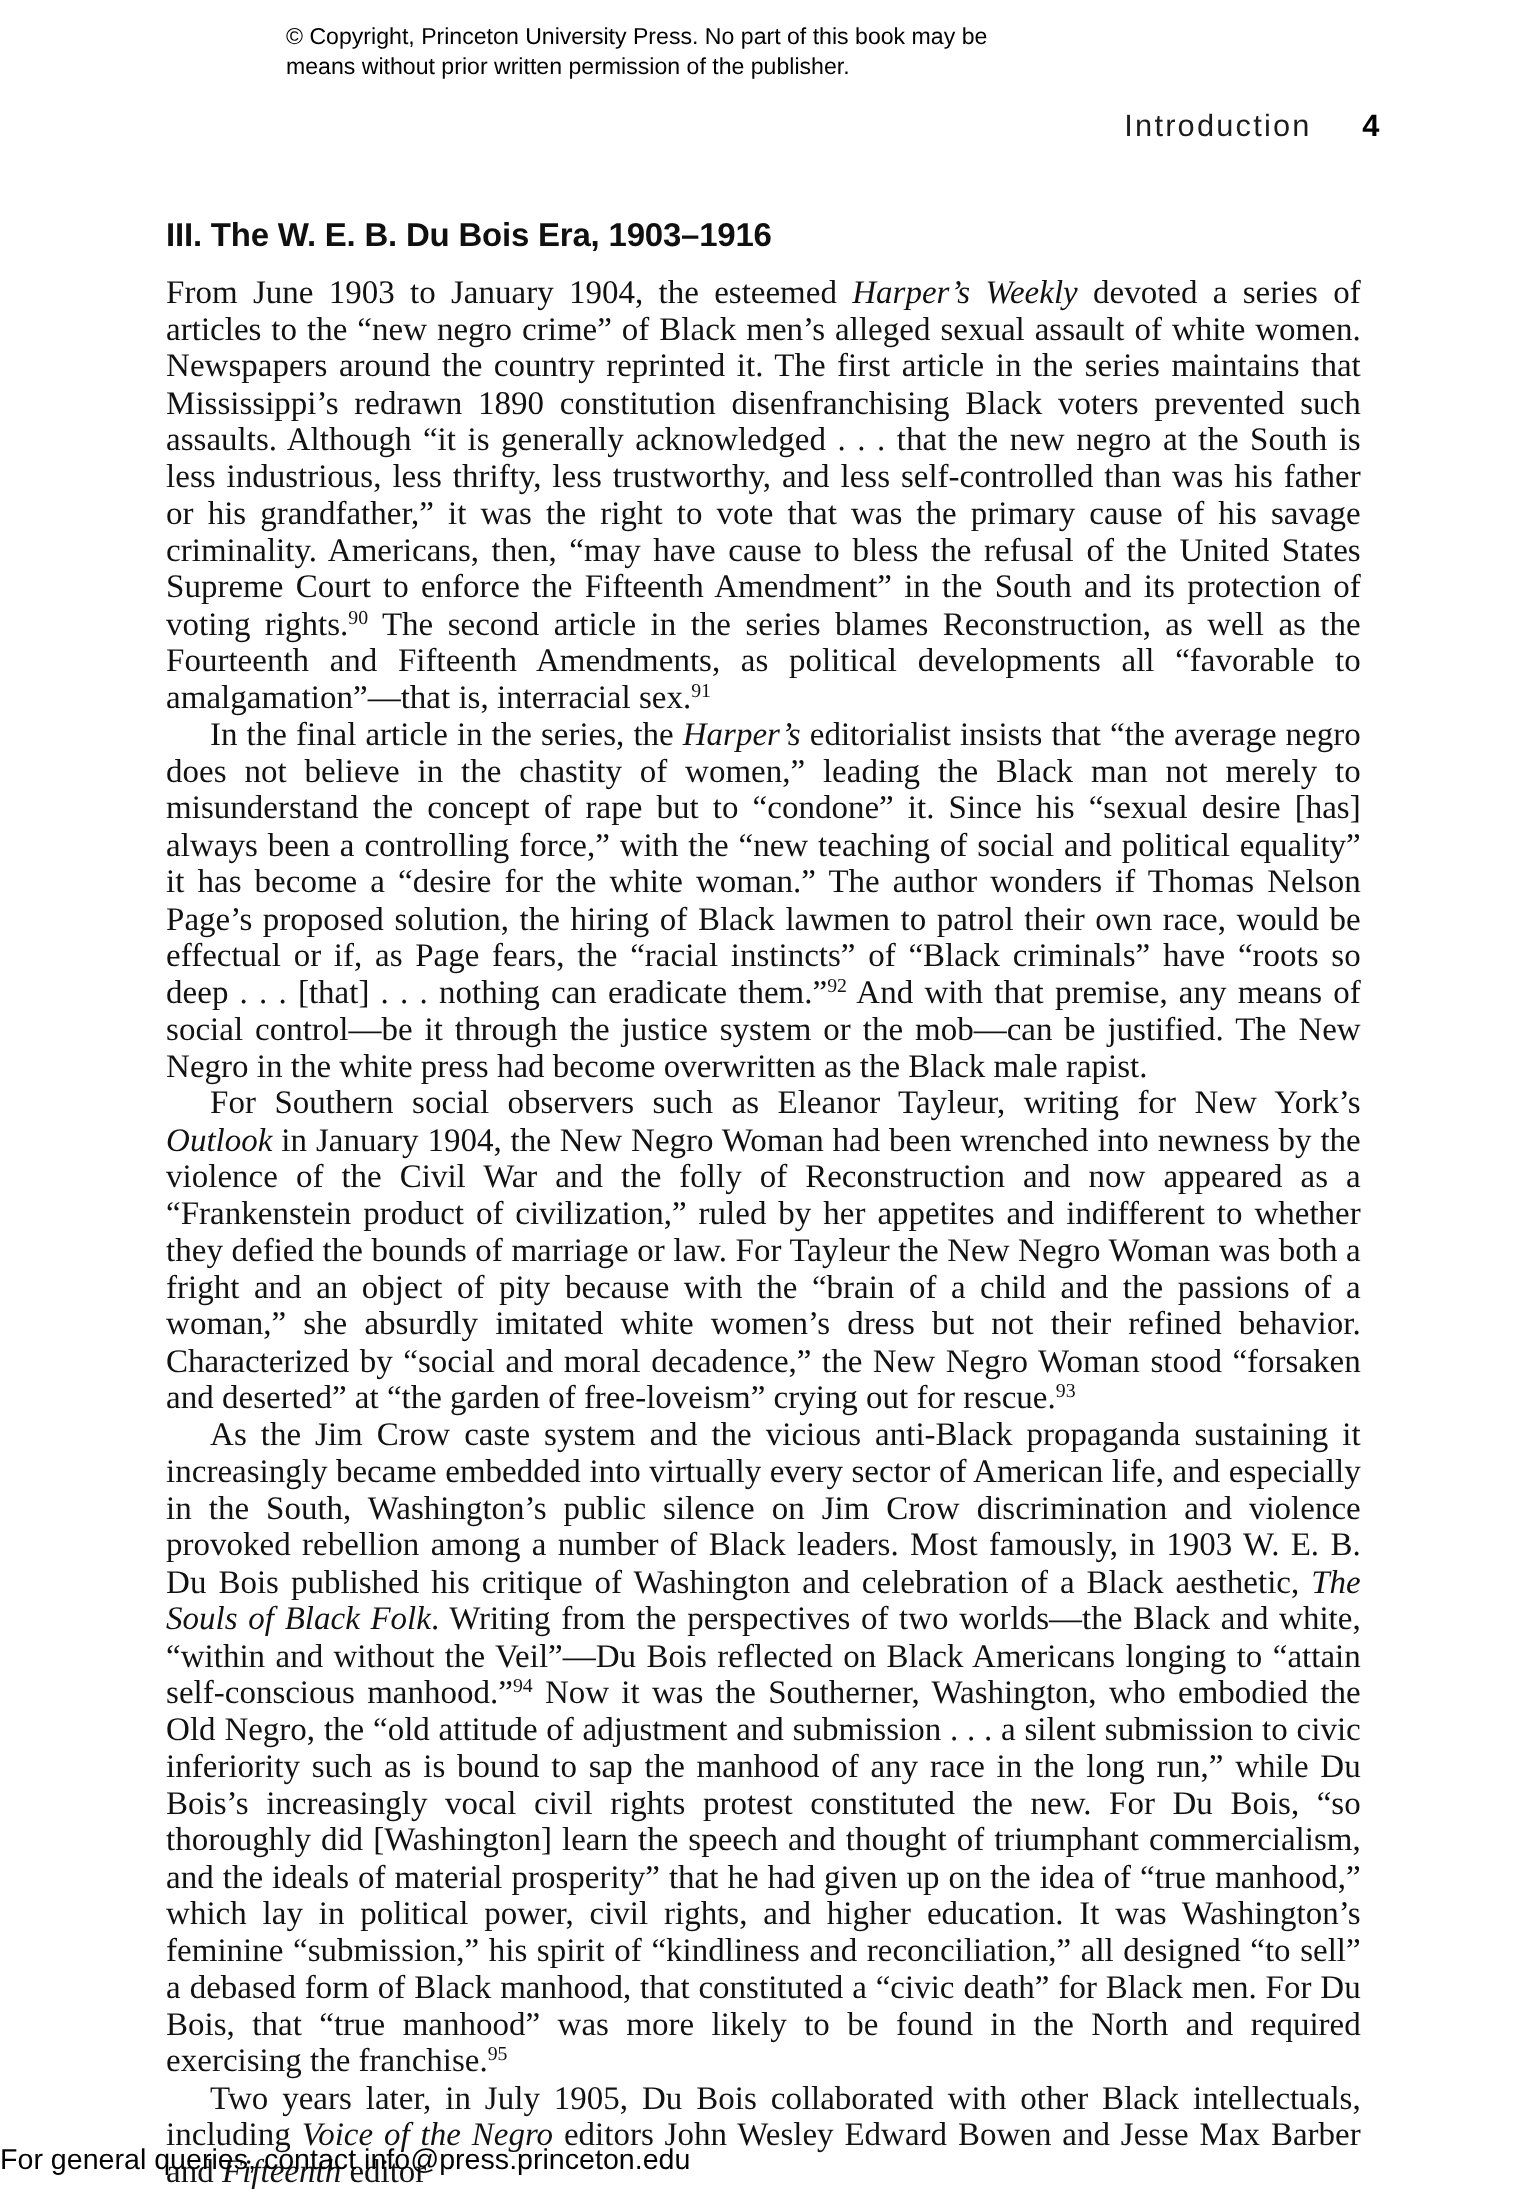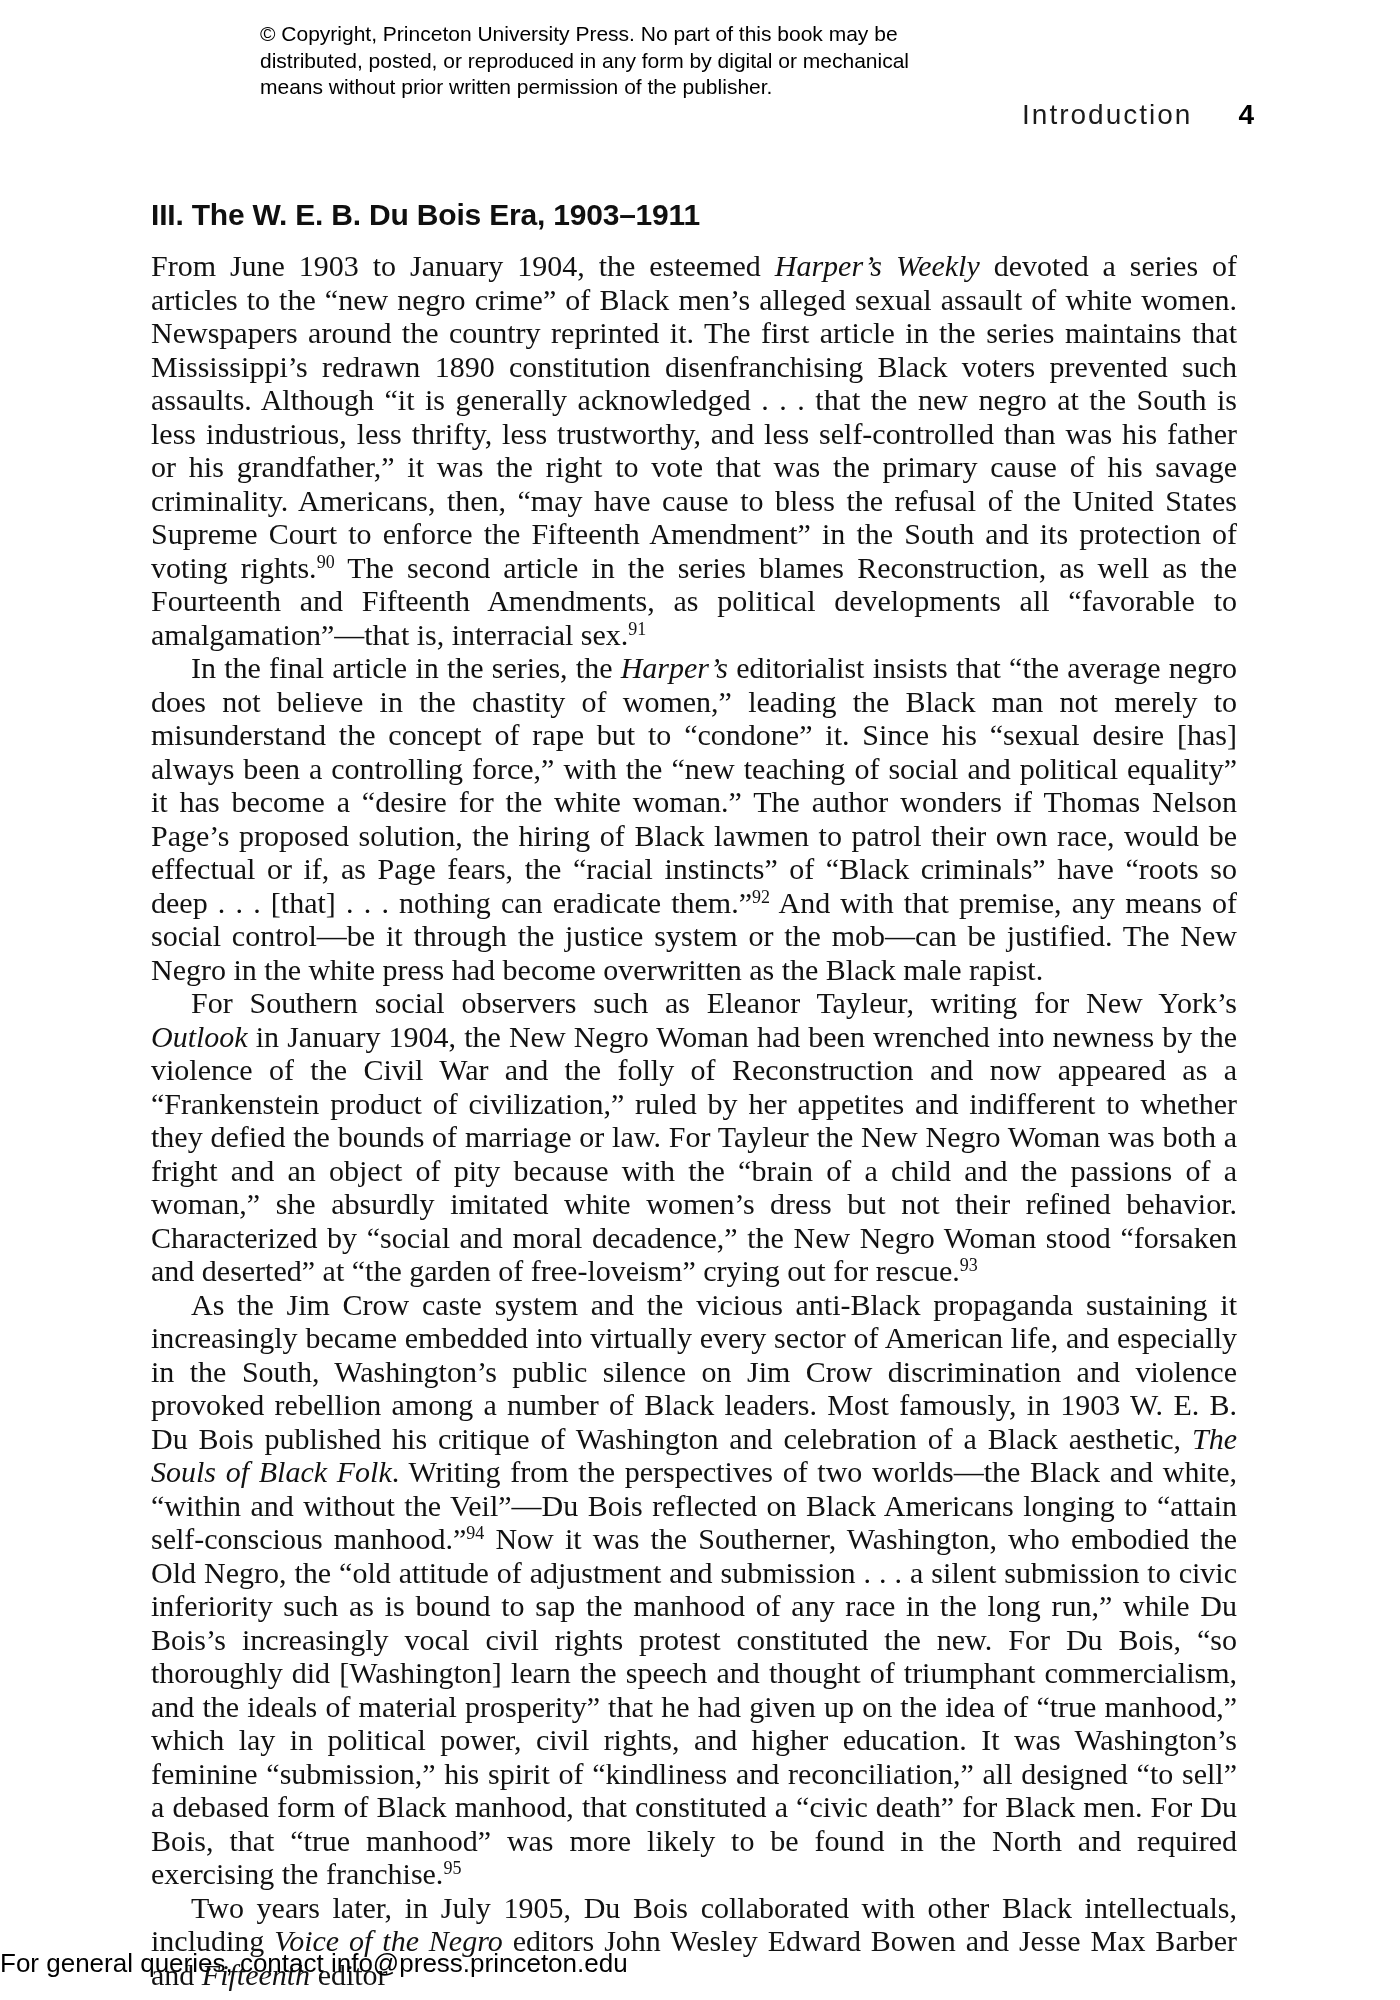--- a/index.html
+++ b/index.html
@@ -78,30 +78,29 @@
     color:#000000;
   }
 </style>
 </head>
 <body>
 
 <div class="page">
 
   <div class="copyright">
     <div>© Copyright, Princeton University Press. No part of this book may be</div>
-    <div>distributed, posted, or reproduced in any form by digital or mechanical</div>
     <div>means without prior written permission of the publisher.</div>
   </div>
 
   <div class="running-header">
     <span class="section">Introduction</span>
     <span class="pagenum">4</span>
   </div>
 
-  <h1 class="heading">III. The W. E. B. Du Bois Era, 1903–1911</h1>
+  <h1 class="heading">III. The W. E. B. Du Bois Era, 1903–1916</h1>
 
   <div class="body-text">
       <p>From June 1903 to January 1904, the esteemed <em>Harper’s Weekly</em> devoted a series of articles to the “new negro crime” of Black men’s alleged sexual assault of white women. Newspapers around the country reprinted it. The first article in the series maintains that Mississippi’s redrawn 1890 constitution disenfranchising Black voters prevented such assaults. Although “it is generally acknowledged . . . that the new negro at the South is less industrious, less thrifty, less trustworthy, and less self-controlled than was his father or his grandfather,” it was the right to vote that was the primary cause of his savage criminality. Americans, then, “may have cause to bless the refusal of the United States Supreme Court to enforce the Fifteenth Amendment” in the South and its protection of voting rights.<sup>90</sup> The second article in the series blames Reconstruction, as well as the Fourteenth and Fifteenth Amendments, as political developments all “favorable to amalgamation”—that is, interracial sex.<sup>91</sup></p>
       <p class="indent">In the final article in the series, the <em>Harper’s</em> editorialist insists that “the average negro does not believe in the chastity of women,” leading the Black man not merely to misunderstand the concept of rape but to “condone” it. Since his “sexual desire [has] always been a controlling force,” with the “new teaching of social and political equality” it has become a “desire for the white woman.” The author wonders if Thomas Nelson Page’s proposed solution, the hiring of Black lawmen to patrol their own race, would be effectual or if, as Page fears, the “racial instincts” of “Black criminals” have “roots so deep . . . [that] . . . nothing can eradicate them.”<sup>92</sup> And with that premise, any means of social control—be it through the justice system or the mob—can be justified. The New Negro in the white press had become overwritten as the Black male rapist.</p>
       <p class="indent">For Southern social observers such as Eleanor Tayleur, writing for New York’s <em>Outlook</em> in January 1904, the New Negro Woman had been wrenched into newness by the violence of the Civil War and the folly of Reconstruction and now appeared as a “Frankenstein product of civilization,” ruled by her appetites and indifferent to whether they defied the bounds of marriage or law. For Tayleur the New Negro Woman was both a fright and an object of pity because with the “brain of a child and the passions of a woman,” she absurdly imitated white women’s dress but not their refined behavior. Characterized by “social and moral decadence,” the New Negro Woman stood “forsaken and deserted” at “the garden of free-loveism” crying out for rescue.<sup>93</sup></p>
       <p class="indent">As the Jim Crow caste system and the vicious anti-Black propaganda sustaining it increasingly became embedded into virtually every sector of American life, and especially in the South, Washington’s public silence on Jim Crow discrimination and violence provoked rebellion among a number of Black leaders. Most famously, in 1903 W. E. B. Du Bois published his critique of Washington and celebration of a Black aesthetic, <em>The Souls of Black Folk</em>. Writing from the perspectives of two worlds—the Black and white, “within and without the Veil”—Du Bois reflected on Black Americans longing to “attain self-conscious manhood.”<sup>94</sup> Now it was the Southerner, Washington, who embodied the Old Negro, the “old attitude of adjustment and submission . . . a silent submission to civic inferiority such as is bound to sap the manhood of any race in the long run,” while Du Bois’s increasingly vocal civil rights protest constituted the new. For Du Bois, “so thoroughly did [Washington] learn the speech and thought of triumphant commercialism, and the ideals of material prosperity” that he had given up on the idea of “true manhood,” which lay in political power, civil rights, and higher education. It was Washington’s feminine “submission,” his spirit of “kindliness and reconciliation,” all designed “to sell” a debased form of Black manhood, that constituted a “civic death” for Black men. For Du Bois, that “true manhood” was more likely to be found in the North and required exercising the franchise.<sup>95</sup></p>
       <p class="indent">Two years later, in July 1905, Du Bois collaborated with other Black intellectuals, including <em>Voice of the Negro</em> editors John Wesley Edward Bowen and Jesse Max Barber and <em>Fifteenth</em> editor</p>
     </div>
 
   <div class="footer">For general queries, contact info@press.princeton.edu</div>

